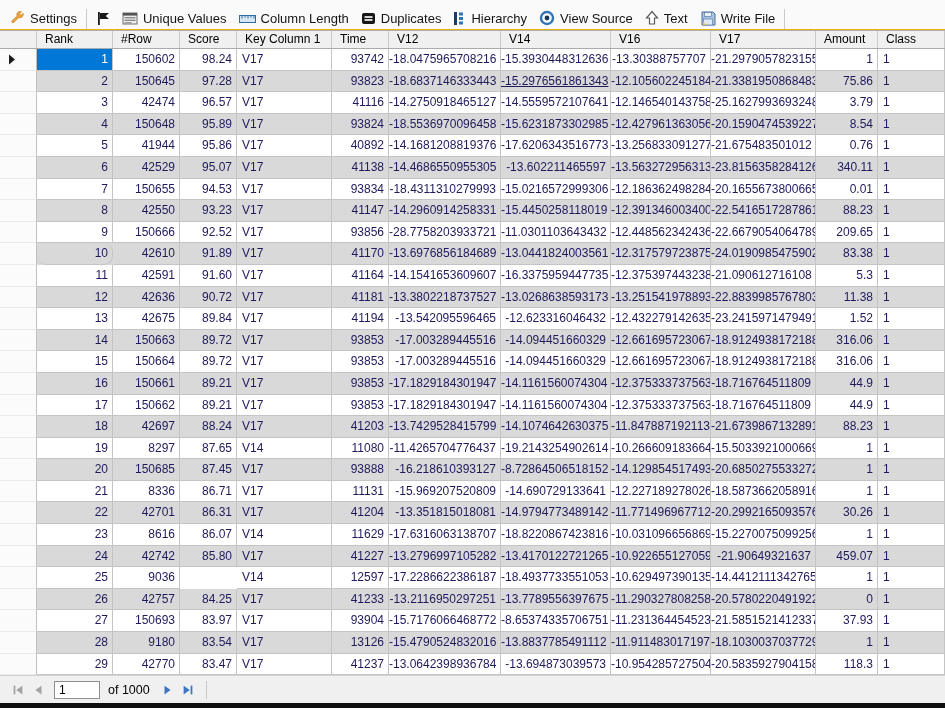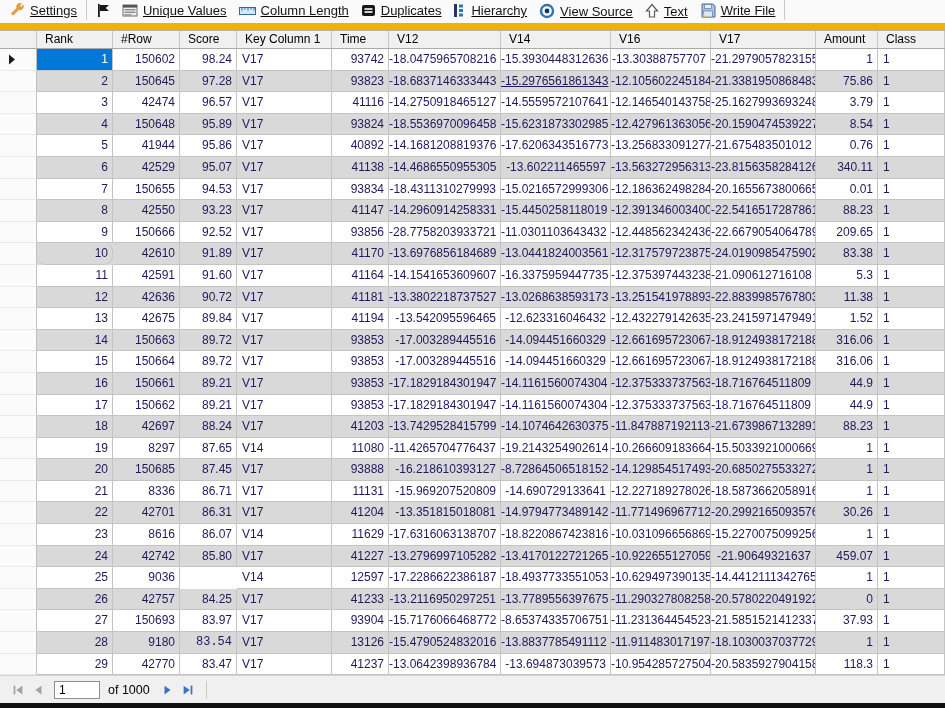--- a/index.html
+++ b/index.html
@@ -1,22 +1,22 @@
 <!DOCTYPE html>
 <html><head>
 <meta charset="utf-8">
 <style>
   * { box-sizing: border-box; margin: 0; padding: 0; }
   html,body { width:945px; height:708px; overflow:hidden; background:#fff;
     font-family:"Liberation Sans", sans-serif; }
   .app { width:945px; height:708px; display:flex; flex-direction:column; background:#fff; }
 
   
-  .toolbar { height:30px; flex:0 0 30px; background:#fafafa; border-bottom:7px solid #eab308;
-    display:flex; align-items:flex-start; padding:0 4px;text-decoration:underline; }
+  .toolbar { height:30px; flex:0 0 30px; background:#fafafa; border-bottom:1px solid #eab308;
+    display:flex; align-items:flex-end; padding:0 4px; }
   .tb-btn { display:flex; align-items:center; gap:5px; padding:3px 6px; background:transparent;
     border:none; font-family:inherit; font-size:13px; color:#151515; cursor:default; white-space:nowrap; }
   .tb-icon { display:flex; align-items:center; }
   .tb-sep { width:1px; height:20px; background:#c9c9c9; margin:0 3px; }
 
   
   .grid { flex:0 0 auto; display:flex; flex-direction:column; border-top:1px solid #b0b0b0; }
   .grid-header { height:18px; flex:0 0 18px; display:flex; background:#f0f0f0;
     border-bottom:1px solid #ababab; }
   .corner-cell { width:37px; flex:0 0 37px; background:#f0f0f0; border-right:1px solid #c8c8c8; }
@@ -536,21 +536,21 @@
           <div class="cell al-r" style="width: 110px;">-8.65374335706751</div>
           <div class="cell al-r" style="width: 100px;">-11.2313644545234</div>
           <div class="cell al-r" style="width: 105px;">-21.5851521412337</div>
           <div class="cell al-r" style="width: 62px;">37.93</div>
           <div class="cell al-l" style="width: 67px;">1</div>
         </div>
         <div class="grow alt">
           <div class="mcell"></div>
           <div class="cell al-r" style="width: 76px;">28</div>
           <div class="cell al-r" style="width: 67px;">9180</div>
-          <div class="cell al-r" style="width: 57px; font-family: Liberation Mono, monospace;">83.54</div>
+          <div class="cell al-r" style="width: 57px;">83.54</div>
           <div class="cell al-l" style="width: 95px;">V17</div>
           <div class="cell al-r" style="width: 57px;">13126</div>
           <div class="cell al-r" style="width: 112px;">-15.4790524832016</div>
           <div class="cell al-r" style="width: 110px;">-13.8837785491112</div>
           <div class="cell al-r" style="width: 100px;">-11.911483017197</div>
           <div class="cell al-r" style="width: 105px;">-18.1030037037729</div>
           <div class="cell al-r" style="width: 62px;">1</div>
           <div class="cell al-l" style="width: 67px;">1</div>
         </div>
         <div class="grow">

